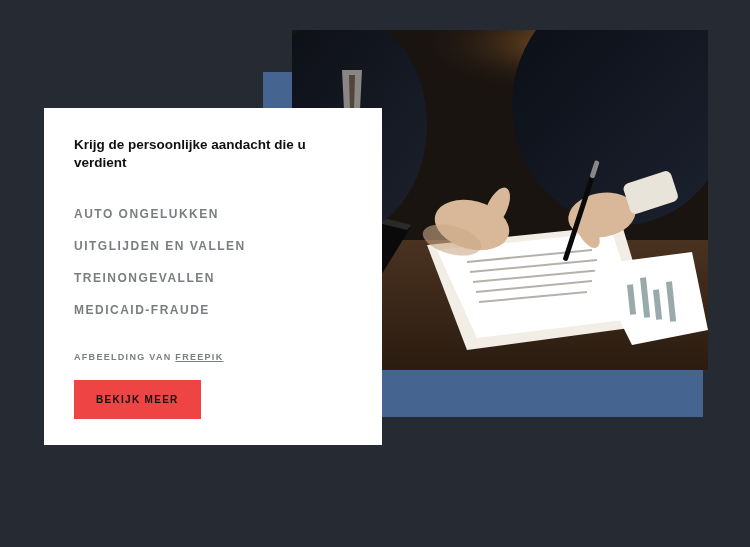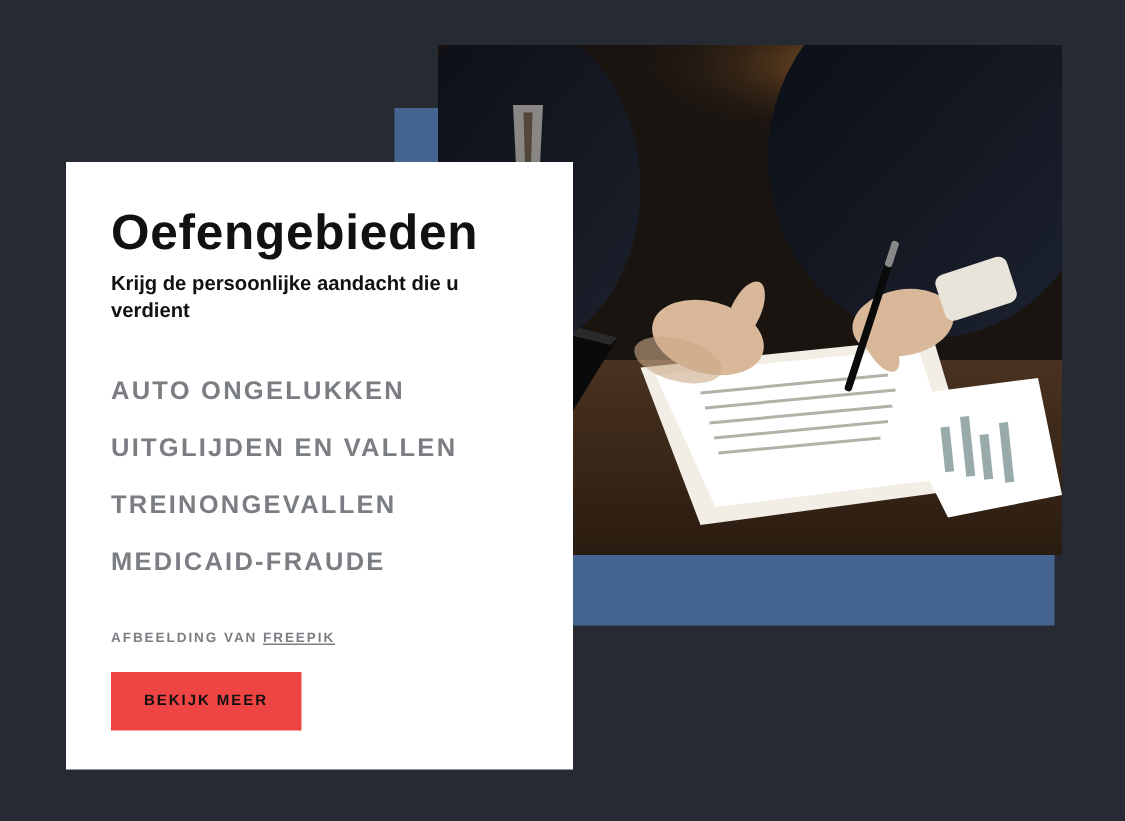--- a/index.html
+++ b/index.html
@@ -53,21 +53,21 @@
     font-weight: 700;
     color: #111;
     line-height: 1.35;
     margin-bottom: 26px;
   }
   .practice-list {
     list-style: none;
     margin-bottom: 26px;
   }
   .practice-list li {
-    font-size: 17px;
+    font-size: 12px;
     font-weight: 700;
     letter-spacing: 1.5px;
     color: #7a7d82;
     text-transform: uppercase;
     padding: 9px 0;
   }
   .credit {
     font-size: 9px;
     font-weight: 700;
     letter-spacing: 1.3px;
@@ -154,21 +154,20 @@
     <ellipse cx="295" cy="200" rx="9" ry="20" fill="#d9b89a" transform="rotate(-30 295 200)"></ellipse>
 
     <rect x="330" y="155" width="50" height="32" rx="6" fill="#e8e4da" transform="rotate(-18 330 155)"></rect>
 
     <rect x="303" y="130" width="5" height="105" rx="2" fill="#0a0a0a" transform="rotate(18 303 130)"></rect>
     <rect x="303" y="130" width="5" height="18" rx="2" fill="#888" transform="rotate(18 303 130)"></rect>
   </svg>
 </div>
 
 <div class="card">
-  <h1>Oefengebieden</h1>
   <p class="subtitle">Krijg de persoonlijke aandacht die u verdient</p>
 
   <ul class="practice-list">
     <li>AUTO ONGELUKKEN</li>
     <li>UITGLIJDEN EN VALLEN</li>
     <li>TREINONGEVALLEN</li>
     <li>MEDICAID-FRAUDE</li>
   </ul>
 
   <p class="credit">

